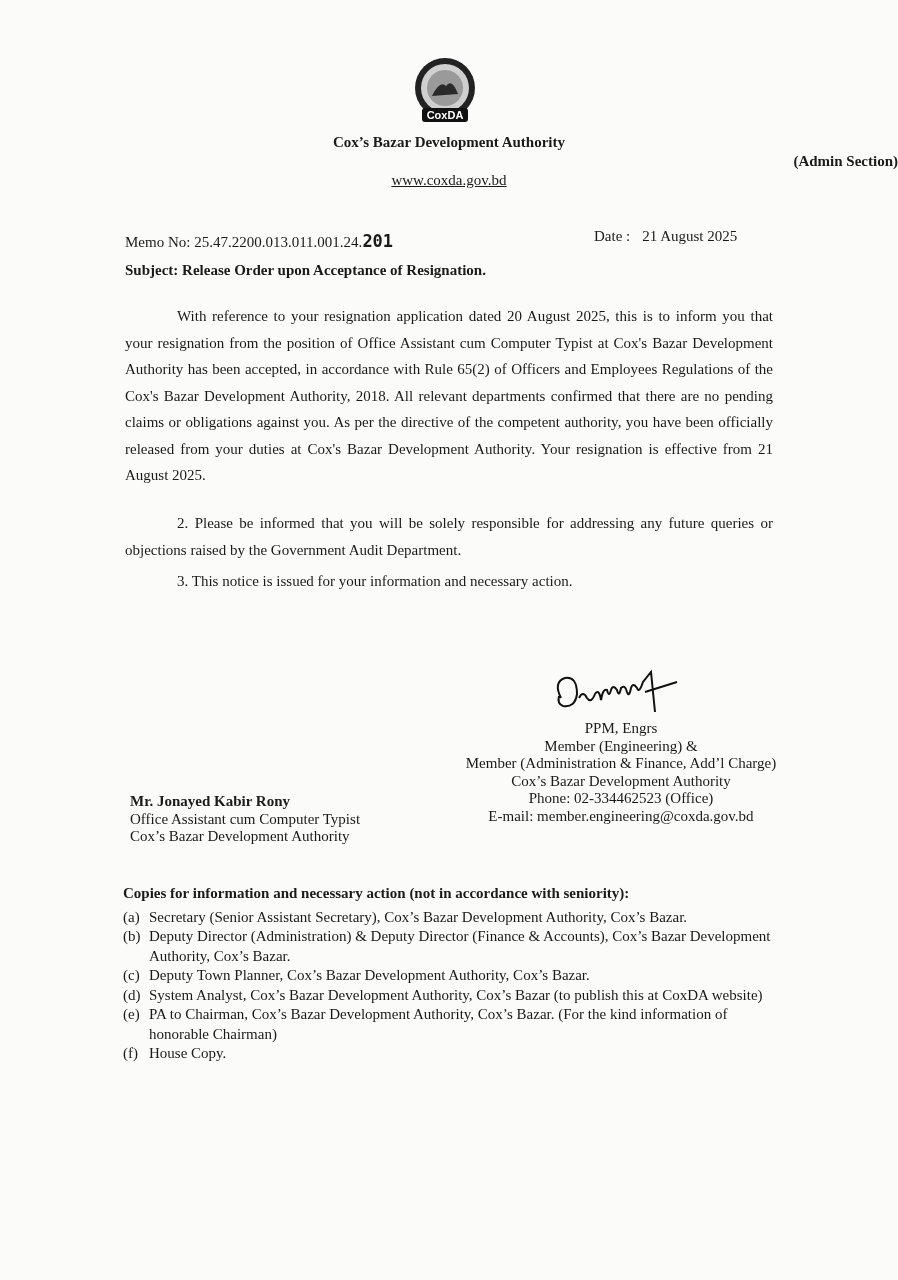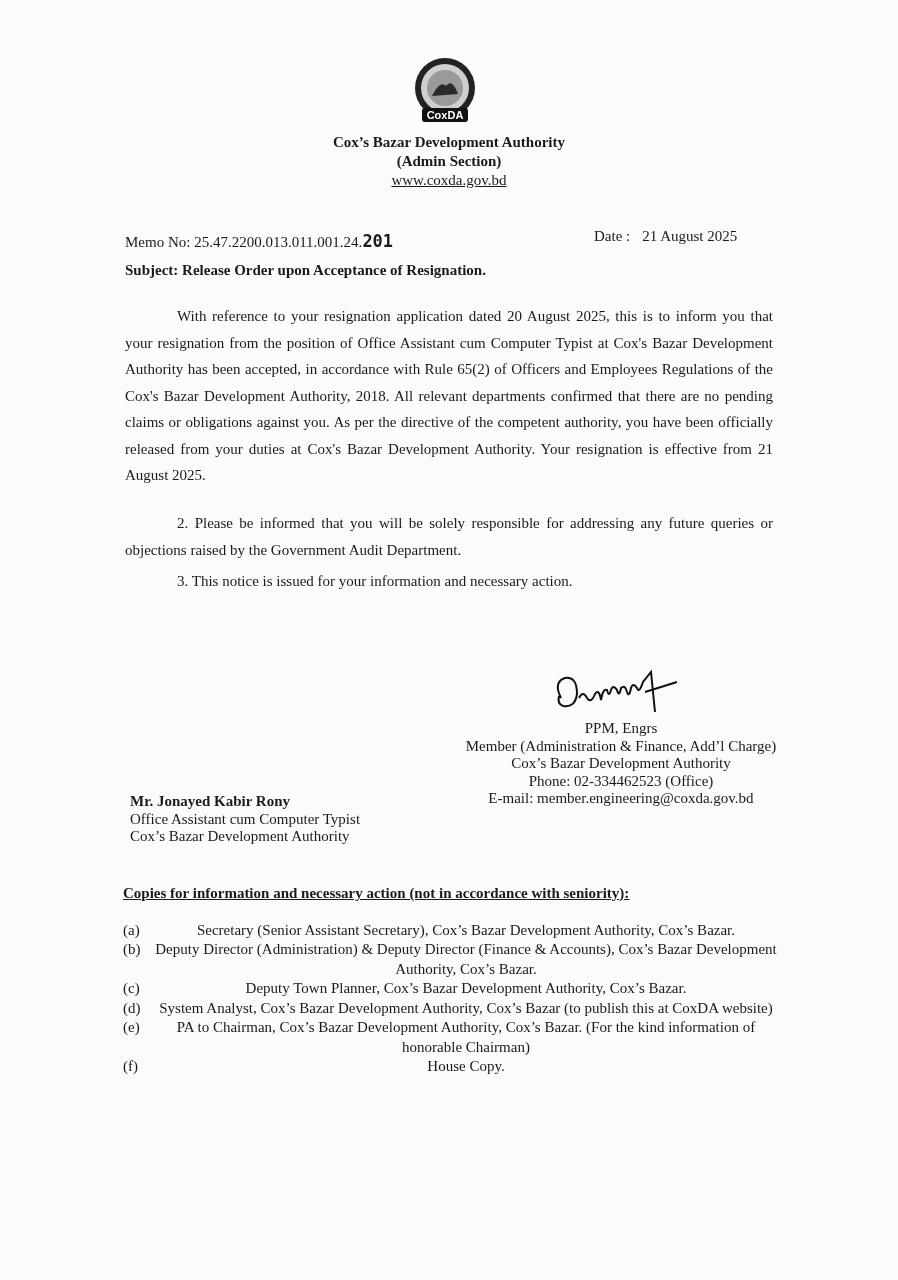--- a/index.html
+++ b/index.html
@@ -4,42 +4,42 @@
 <style>
   html, body { margin:0; padding:0; }
   body {
     width:898px; height:1280px; background:#fbfbf9; position:relative; overflow:hidden;
     font-family:"Liberation Serif", serif; color:#1a1a1a;
   }
   .abs { position:absolute; }
   .logo { left:410px; top:56px; width:70px; height:70px; }
   .header { left:0; width:898px; top:133px; text-align:center; font-size:15px; line-height:19px; }
   .header .org { font-weight:bold; }
-  .header .sec { font-weight:bold; }
+  .header .sec { font-weight:bold;text-align:right; }
   .header .web { text-decoration:underline; }
   .memo { left:125px; top:231px; font-size:15px; }
   .memo .hand { font-family:"DejaVu Sans Mono", monospace; font-size:17px; font-weight:bold; }
   .date { left:594px; top:228px; font-size:15px; }
   .date .gap { display:inline-block; width:12px; }
   .subject { left:125px; top:262px; font-size:15px; font-weight:bold; }
   .body-para { left:125px; width:648px; font-size:15px; line-height:26.5px; text-align:justify; }
   .p1 { top:303px; }
   .p2 { top:510px; }
   .p3 { top:568px; }
   .indent { text-indent:52px; }
   .sig-block { left:462px; width:318px; top:668px; text-align:center; font-size:15px; line-height:17.5px; }
   .sig-block svg { display:block; margin:0 auto; }
   .sig-block .nm { font-weight:bold; }
   .recipient { left:130px; top:793px; font-size:15px; line-height:17.5px; }
   .recipient .nm { font-weight:bold; }
   .copies { left:123px; top:884px; width:660px; font-size:15px; line-height:19.5px; }
-  .copies .hd { font-weight:bold; margin-bottom:17px;text-decoration:underline; }
+  .copies .hd { font-weight:bold; margin-bottom:4px; }
   .copies .item { display:flex; }
   .copies .lbl { width:26px; flex:none; }
-  .copies .txt { flex:1;text-align:center; }
+  .copies .txt { flex:1; }
 </style>
 </head>
 <body>
 
 <div class="abs logo">
   <svg width="70" height="70" viewBox="0 0 70 70">
     <circle cx="35" cy="32" r="30" fill="#222"></circle>
     <circle cx="35" cy="32" r="24" fill="#cfcfcf"></circle>
     <circle cx="35" cy="32" r="18" fill="#9a9a9a"></circle>
     <path d="M22 40 Q30 24 36 30 Q42 22 48 38 Z" fill="#2a2a2a"></path>
@@ -66,20 +66,21 @@
 
 <div class="abs body-para p1 indent">With reference to your resignation application dated 20 August 2025, this is to inform you that your resignation from the position of Office Assistant cum Computer Typist at Cox's Bazar Development Authority has been accepted, in accordance with Rule 65(2) of Officers and Employees Regulations of the Cox's Bazar Development Authority, 2018. All relevant departments confirmed that there are no pending claims or obligations against you. As per the directive of the competent authority, you have been officially released from your duties at Cox's Bazar Development Authority. Your resignation is effective from 21 August 2025.</div>
 <div class="abs body-para p2 indent">2. Please be informed that you will be solely responsible for addressing any future queries or objections raised by the Government Audit Department.</div>
 <div class="abs body-para p3 indent">3. This notice is issued for your information and necessary action.</div>
 
 <div class="abs sig-block">
   <svg width="140" height="52" viewBox="0 0 140 52">
     <path d="M10 30 Q2 14 14 10 Q26 8 26 26 Q24 40 12 38 Q6 36 8 28 M28 30 Q32 22 36 30 Q40 36 44 26 Q48 20 50 32 Q52 20 56 22 Q58 30 60 22 Q62 16 66 22 Q68 30 70 20 Q74 16 76 24 Q78 30 80 20 Q82 14 86 20 Q88 26 92 14 L100 4 L104 44 M94 24 L126 14" stroke="#111" stroke-width="2" fill="none"></path>
   </svg>
   <div>PPM, Engrs</div>
+  <div>Member (Engineering) &amp;</div>
   <div>Member (Administration &amp; Finance, Add’l Charge)</div>
   <div>Cox’s Bazar Development Authority</div>
   <div>Phone: 02-334462523 (Office)</div>
   <div>E-mail: member.engineering@coxda.gov.bd</div>
 </div>
 
 <div class="abs recipient">
   <div class="nm">Mr. Jonayed Kabir Rony</div>
   <div>Office Assistant cum Computer Typist</div>
   <div>Cox’s Bazar Development Authority</div>

